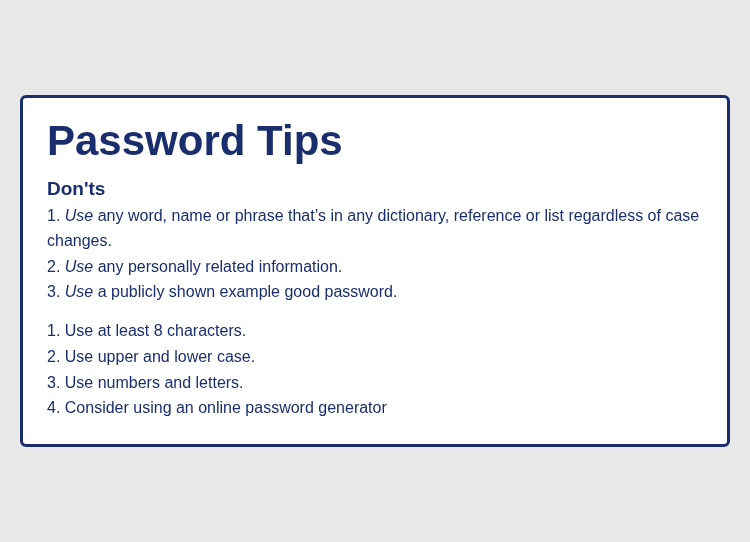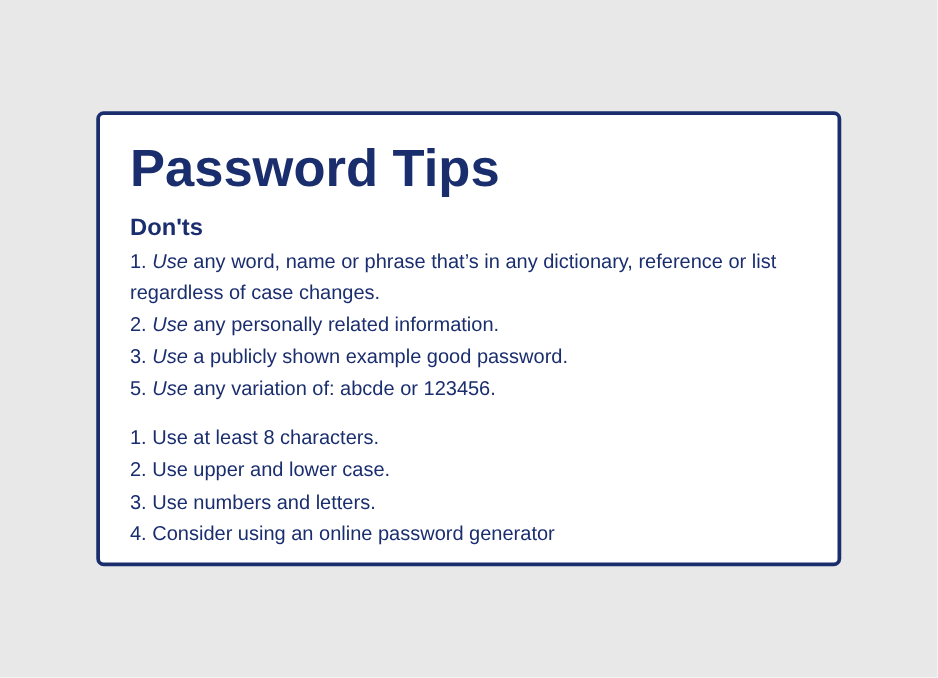--- a/index.html
+++ b/index.html
@@ -12,25 +12,25 @@
       width: 750px;
       height: 542px;
       background: #e8e8e8;
       display: flex;
       align-items: center;
       justify-content: center;
       font-family: Arial, sans-serif;
     }
 
     .card {
-      width: 596px;
+      width: 710px;
       background: #ffffff;
       border: 3px solid #1a2e6e;
       border-radius: 6px;
-      padding: 20px 24px 8px 24px;
+      padding: 20px 24px 22px 24px;
     }
 
     .page-title {
       font-size: 42px;
       font-weight: 900;
       color: #1a2e6e;
       margin-bottom: 14px;
       line-height: 1.1;
     }
 
@@ -66,21 +66,20 @@
 <body>
 
 <div class="card">
   <div class="page-title">Password Tips</div>
 
   <div class="section-donts">
     <div class="section-heading">Don'ts</div>
     <div class="list-item"><span>1.</span> <em>Use</em><span> any word, name or phrase that’s in any dictionary, reference or list regardless of case changes.</span></div>
     <div class="list-item"><span>2.</span> <em>Use</em><span> any personally related information.</span></div>
     <div class="list-item"><span>3.</span> <em>Use</em><span> a publicly shown example good password.</span></div>
-    <div class="list-item"><span>5.</span> <em>Use</em><span> any variation of: abcde or 123456.</span></div>
   </div>
 
   <div class="section-dos">
     <div class="list-item"><span>1.</span> <span>Use at least 8 characters.</span></div>
     <div class="list-item"><span>2.</span> <span>Use upper and lower case.</span></div>
     <div class="list-item"><span>3.</span> <span>Use numbers and letters.</span></div>
     <div class="list-item"><span>4.</span> <span>Consider using an online password generator</span></div>
   </div>
 </div>
 

